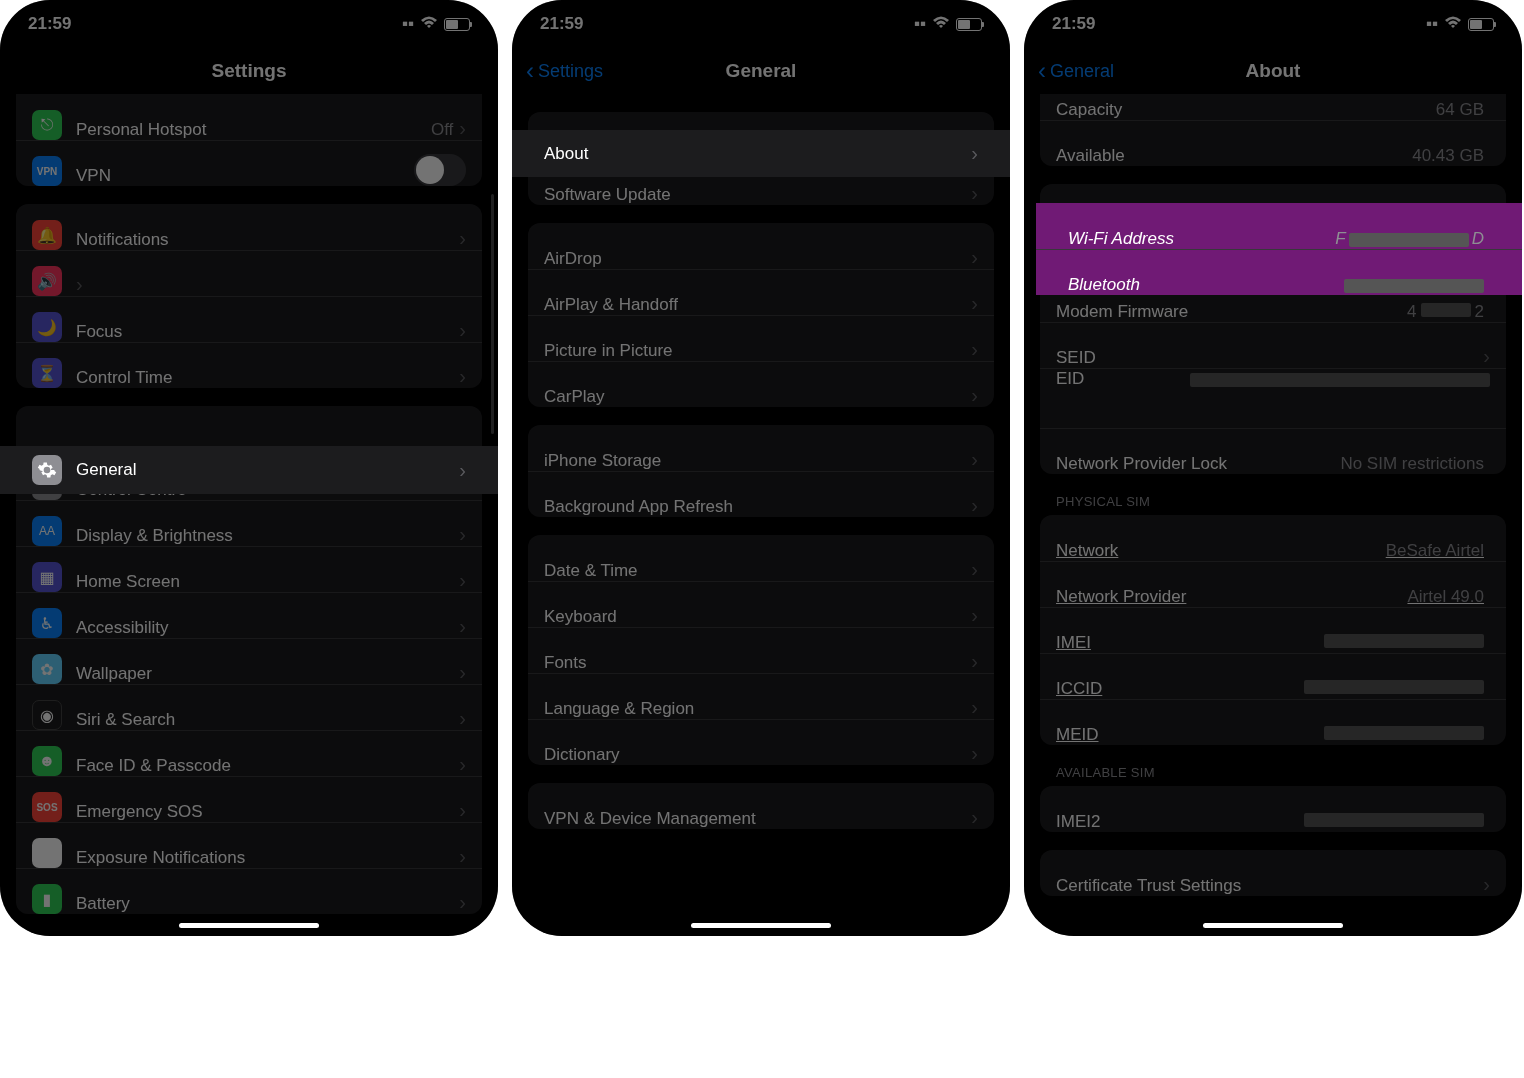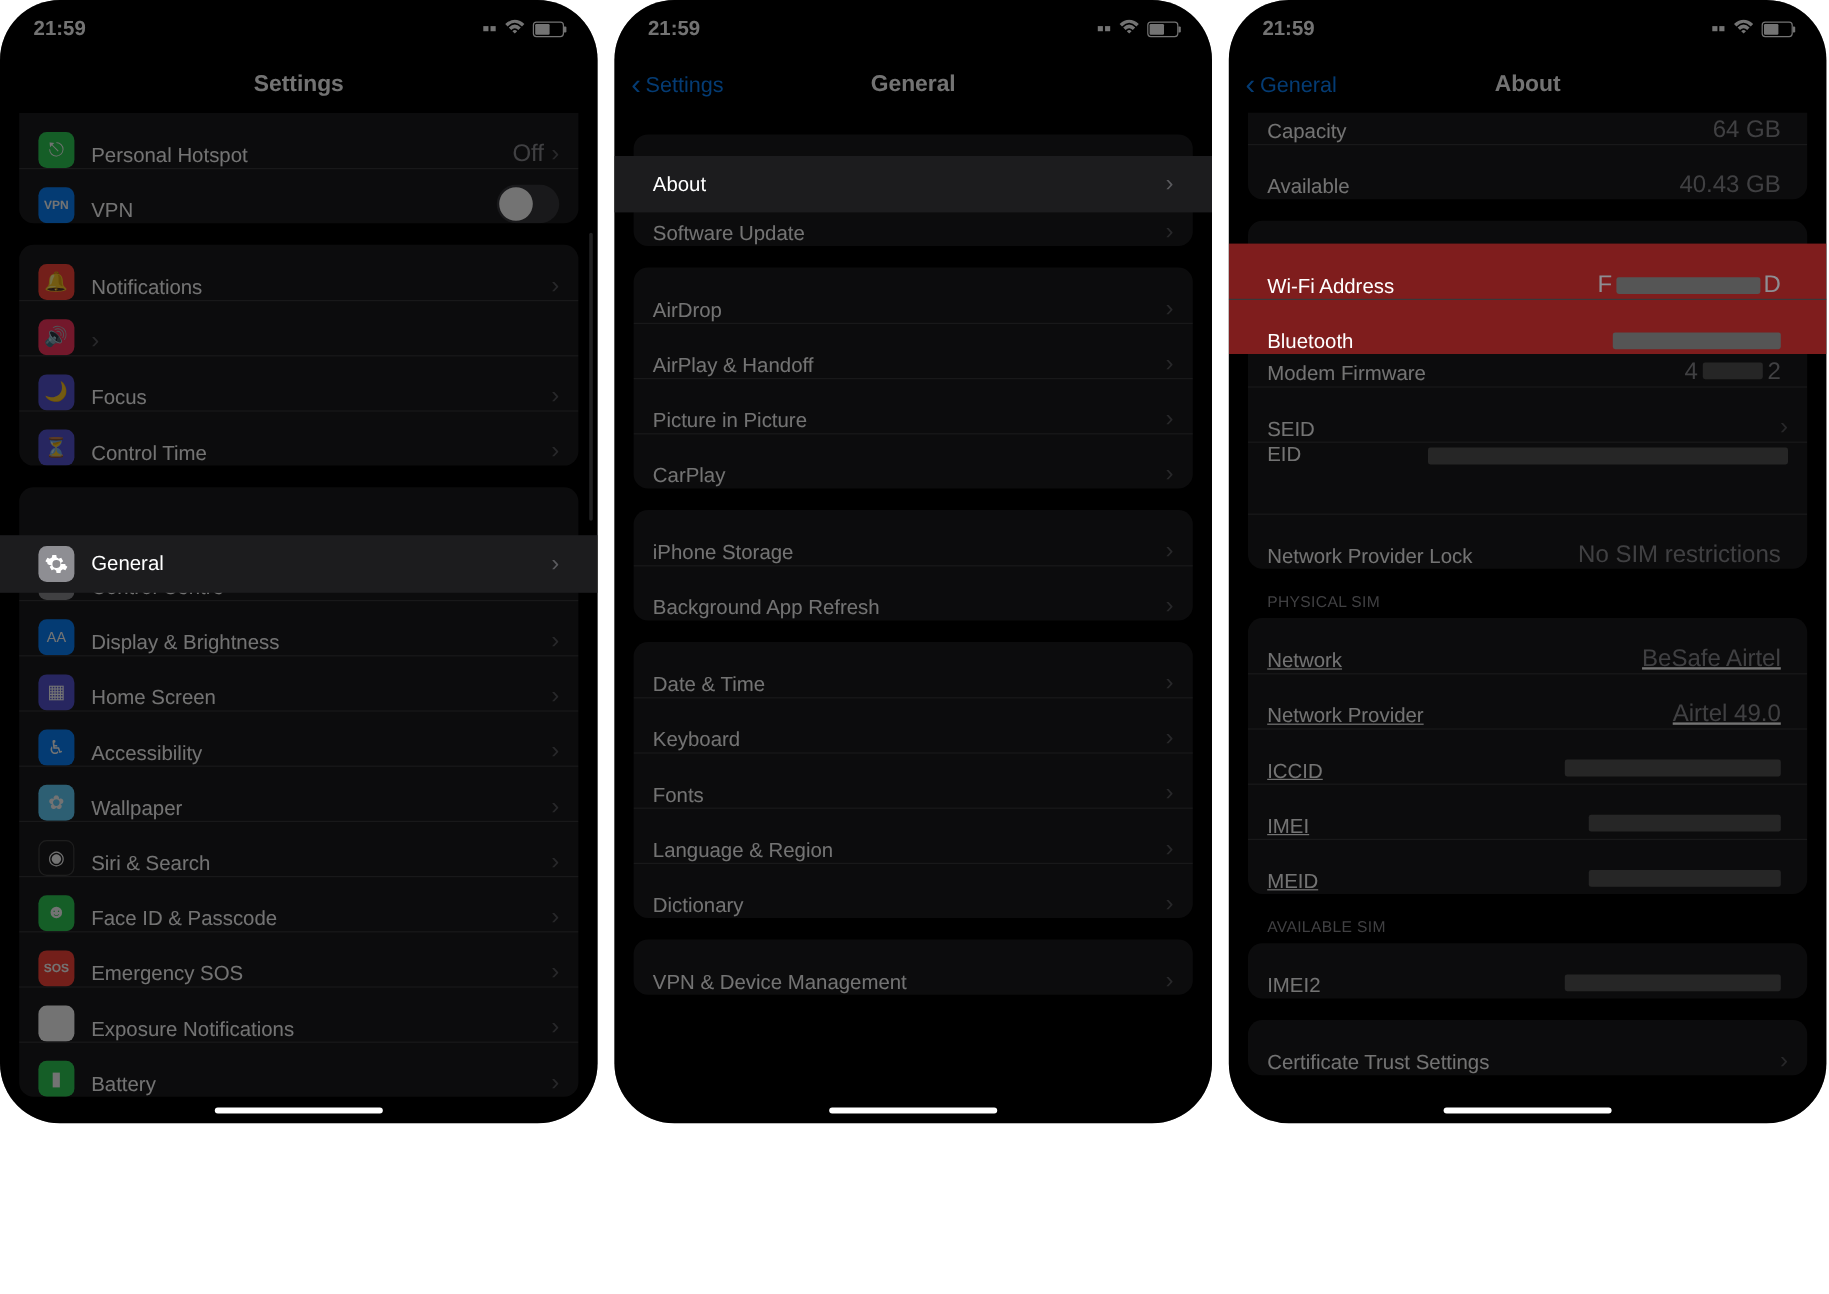--- a/index.html
+++ b/index.html
@@ -106,21 +106,21 @@
     border-radius: 7px;
     margin-right: 14px;
     display: flex;
     align-items: center;
     justify-content: center;
     font-size: 16px;
     color: #fff;
     flex-shrink: 0;
   }
   .row .label { flex: 1; }
-  .row .value { color: #8e8e93; font-size: 20px; margin-right: 6px; text-align:right;}
+  .row .value { color: #8e8e93; font-size: 17px; margin-right: 6px; text-align:right;}
   .row .chevron { color: #5a5a5e; font-size: 20px; }
 
   .toggle {
     width: 52px; height: 32px; background:#39393d; border-radius:16px; position:relative;
   }
   .toggle::after { content:''; position:absolute; width:28px; height:28px; background:#fff; border-radius:50%; top:2px; left:2px;}
 
   .home-indicator {
     position:absolute; bottom:8px; left:50%; transform:translateX(-50%);
     width:140px; height:5px; background:#fff; border-radius:3px; z-index:30;
@@ -163,23 +163,24 @@
     z-index:60;
     display:flex;
     align-items:center;
     padding:0 32px;
   }
   .p2-highlight .chevron{color:#5a5a5e;font-size:20px;margin-left:auto;}
 
   
   .p3-highlight {
     position:absolute;
-    top:203px; left:0; right:0;
-    background:#7f1d1d;
+    top:203px; left:12px; right:0;
+    background:#701a75;
     z-index:60;
+    font-style:italic;
   }
   .p3-highlight .row { padding:0 32px; }
 </style>
 </head>
 <body>
 
 <div class="phone">
   <div class="dim-overlay"></div>
 
   <div class="phone-inner">
@@ -474,26 +475,26 @@
       <div class="group" style="margin-top:0;text-decoration:underline;">
         <div class="row">
           <span class="label">Network</span>
           <span class="value">BeSafe Airtel</span>
         </div>
         <div class="row">
           <span class="label">Network Provider</span>
           <span class="value">Airtel 49.0</span>
         </div>
         <div class="row">
+          <span class="label">IMEI</span>
+          <span class="value"><span class="redact" style="width:160px;"></span></span>
+        </div>
+        <div class="row">
           <span class="label">ICCID</span>
           <span class="value"><span class="redact" style="width:180px;"></span></span>
-        </div>
-        <div class="row">
-          <span class="label">IMEI</span>
-          <span class="value"><span class="redact" style="width:160px;"></span></span>
         </div>
         <div class="row">
           <span class="label">MEID</span>
           <span class="value"><span class="redact" style="width:160px;"></span></span>
         </div>
       </div>
 
       <div class="group-header">Available SIM</div>
       <div class="group" style="margin-top:0;">
         <div class="row">

